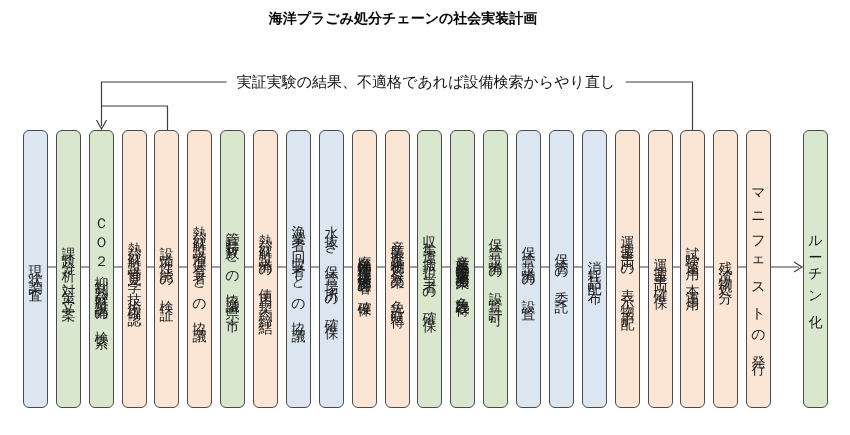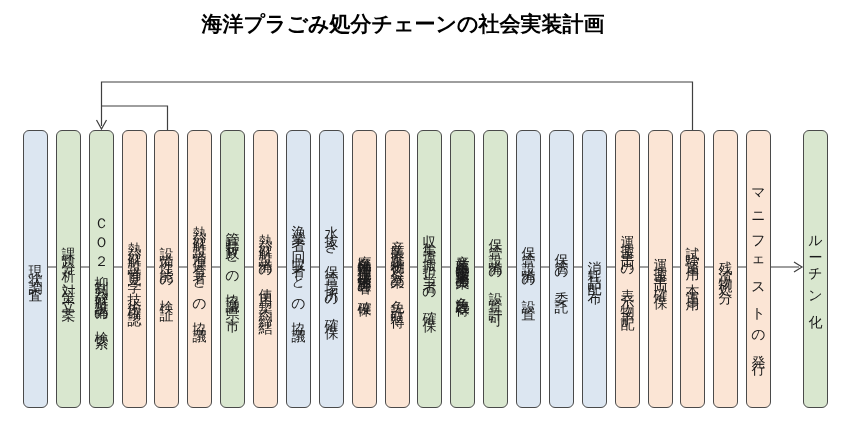--- a/index.html
+++ b/index.html
@@ -8,21 +8,21 @@
     width:850px;height:435px;
     background:#ffffff;
     overflow:hidden;
     font-family:"Liberation Sans","DejaVu Sans",sans-serif;
   }
   .title{
     position:absolute;
     top:10px;left:403px;
     transform:translateX(-50%);
     margin:0;
-    font-size:21px;
+    font-size:14px;
     font-weight:bold;
     color:#000000;
     white-space:nowrap;
     z-index:3;
   }
   .lines{
     position:absolute;
     top:0;left:0;
     z-index:1;
   }
@@ -71,20 +71,21 @@
 
     <path d="M794 262 L802 267 L794 272"></path>
 
     <path d="M692.5 130 L692.5 82 L101.5 82 L101.5 126"></path>
 
     <path d="M167.5 130 L167.5 106 L101.5 106"></path>
 
     <path d="M96.5 120 L101.5 129 L106.5 120"></path>
   </svg>
 
+  <div class="annotation">実証実験の結果、不適格であれば設備検索からやり直し</div>
 
   <div class="steps" id="steps">
     <div class="step" style="left: 23px; background: rgb(220, 230, 241);">
       <span class="label" style="letter-spacing: 7.5px;">現状調査</span>
     </div>
 
     <div class="step" style="left: 56px; background: rgb(217, 231, 207);">
       <span class="label" style="letter-spacing: 7.5px;">課題分析・対策立案</span>
     </div>
 

